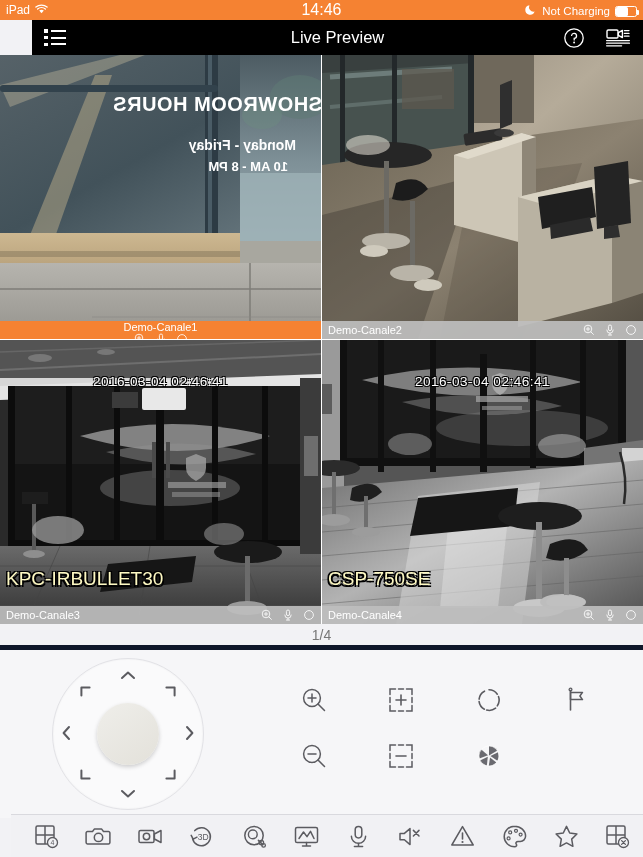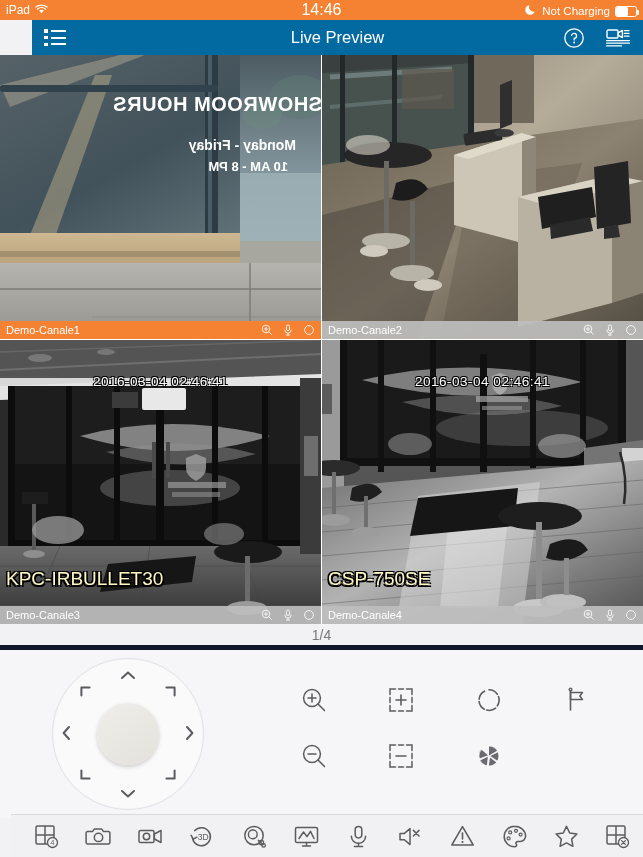--- a/index.html
+++ b/index.html
@@ -31,21 +31,21 @@
     position: relative; display: inline-block;
   }
   .batt::after {
     content: ""; position: absolute; right: -3px; top: 3px;
     width: 2px; height: 5px; background: #fff; border-radius: 0 1px 1px 0;
   }
   .batt i { display: block; height: 100%; background: #fff; border-radius: 1.5px; }
 
   
   .navbar {
-    height: 35px; background: #0369a1; color: #fff;
+    height: 35px; background: #000000; color: #fff;
     display: flex; align-items: center; position: relative; padding: 0 12px; margin-left: 32px;
   }
   .nav-title {
     position: absolute; left: 0; right: 0; text-align: center;
     font-size: 16.5px; color: #fff; pointer-events: none;
   }
   .nav-right { margin-left: auto; display: flex; align-items: center; gap: 20px; z-index: 2; }
   .icon-btn { display: flex; align-items: center; justify-content: center; cursor: pointer; }
 
   
@@ -56,21 +56,21 @@
 
   
   .grid { display: grid; grid-template-columns: 1fr 1fr; gap: 1px; background: #fff; }
   .tile { position: relative; height: 284px; overflow: hidden; background: #333; }
   .tile .scene { position: absolute; inset: 0; }
   .tile-bar {
     position: absolute; left: 0; right: 0; bottom: 0; height: 18px;
     display: flex; align-items: center; padding: 0 6px;
     background: rgba(190,190,190,0.92); color: #fff; font-size: 11px;
   }
-  .tile-bar.sel { background: #F58232; }
+  .tile-bar.sel { background: #F58232; flex-direction: column; }
   .tile-bar .name { flex: 1; }
   .tile-bar .tools { display: flex; gap: 9px; align-items: center; }
   .tool-ic { width: 12px; height: 12px; opacity: .85; cursor: pointer; }
   .tool-ic svg { display: block; }
 
   .osd-time {
     position: absolute; top: 4px; left: 0; right: 0; text-align: center;
     color: #fff; font-size: 13.5px; letter-spacing: .5px;
     font-family: "Liberation Sans", sans-serif;
     text-shadow: 1px 1px 0 #000, -1px -1px 0 #000, 1px -1px 0 #000, -1px 1px 0 #000;

